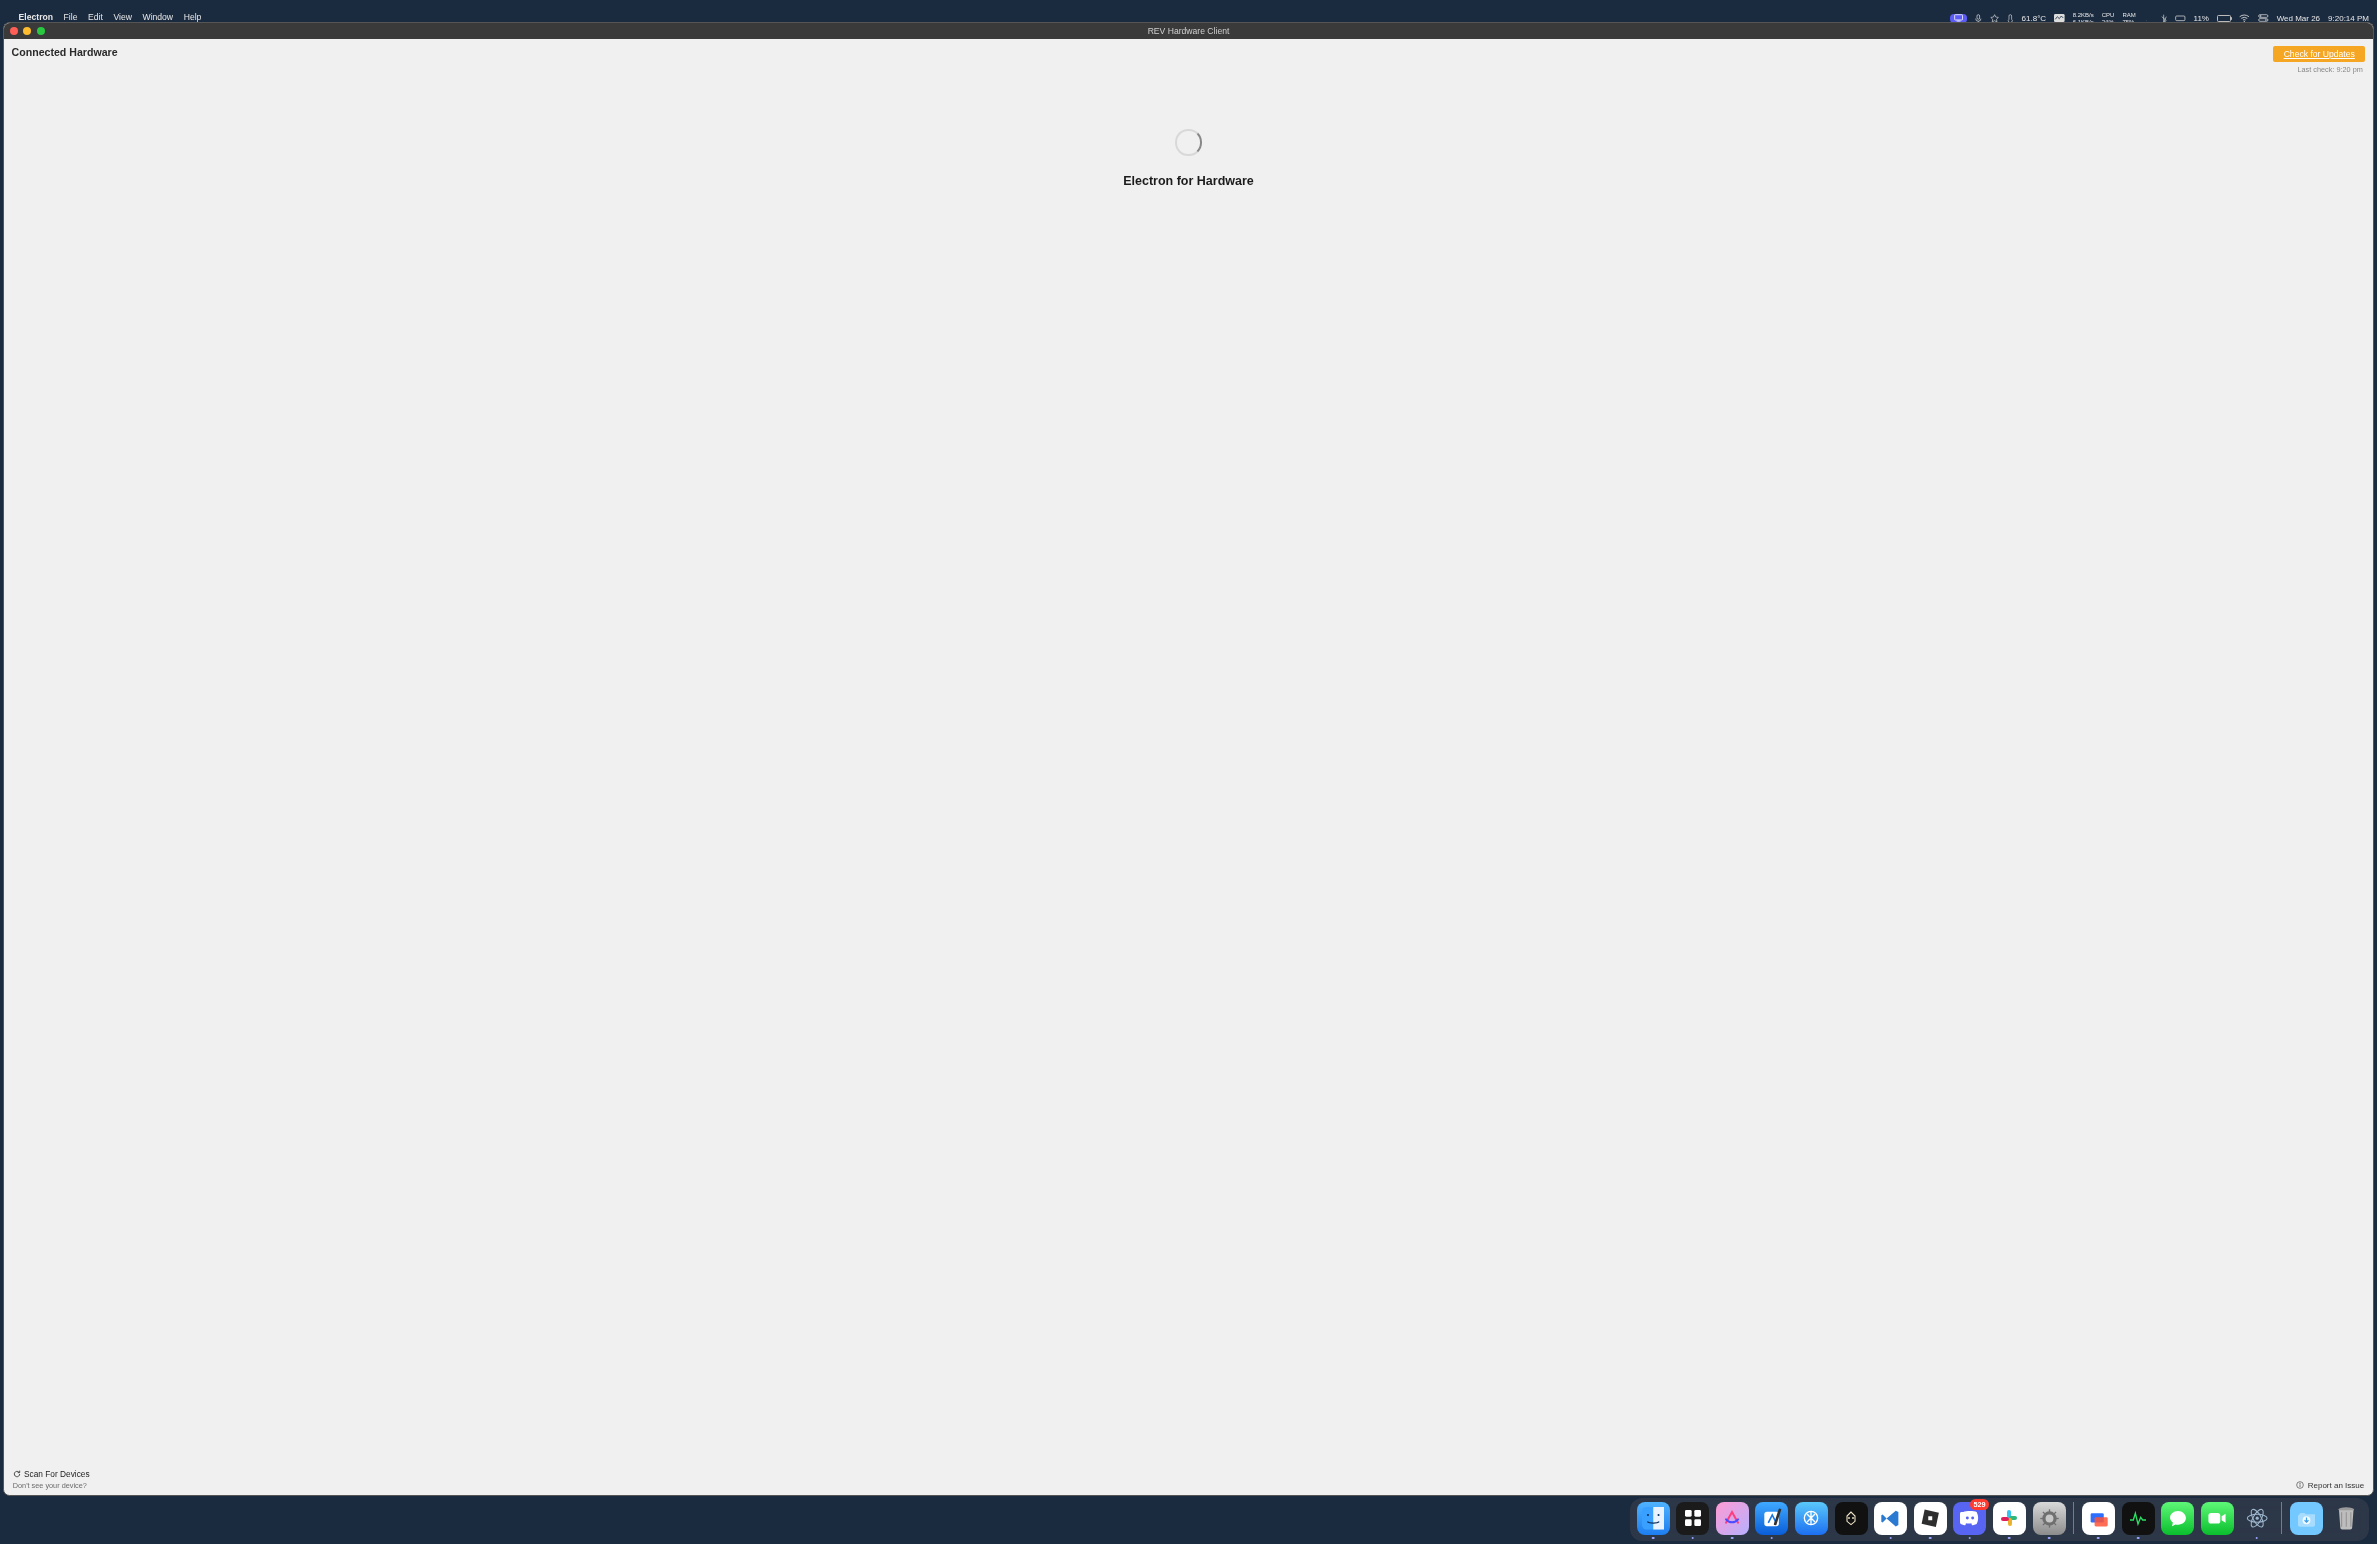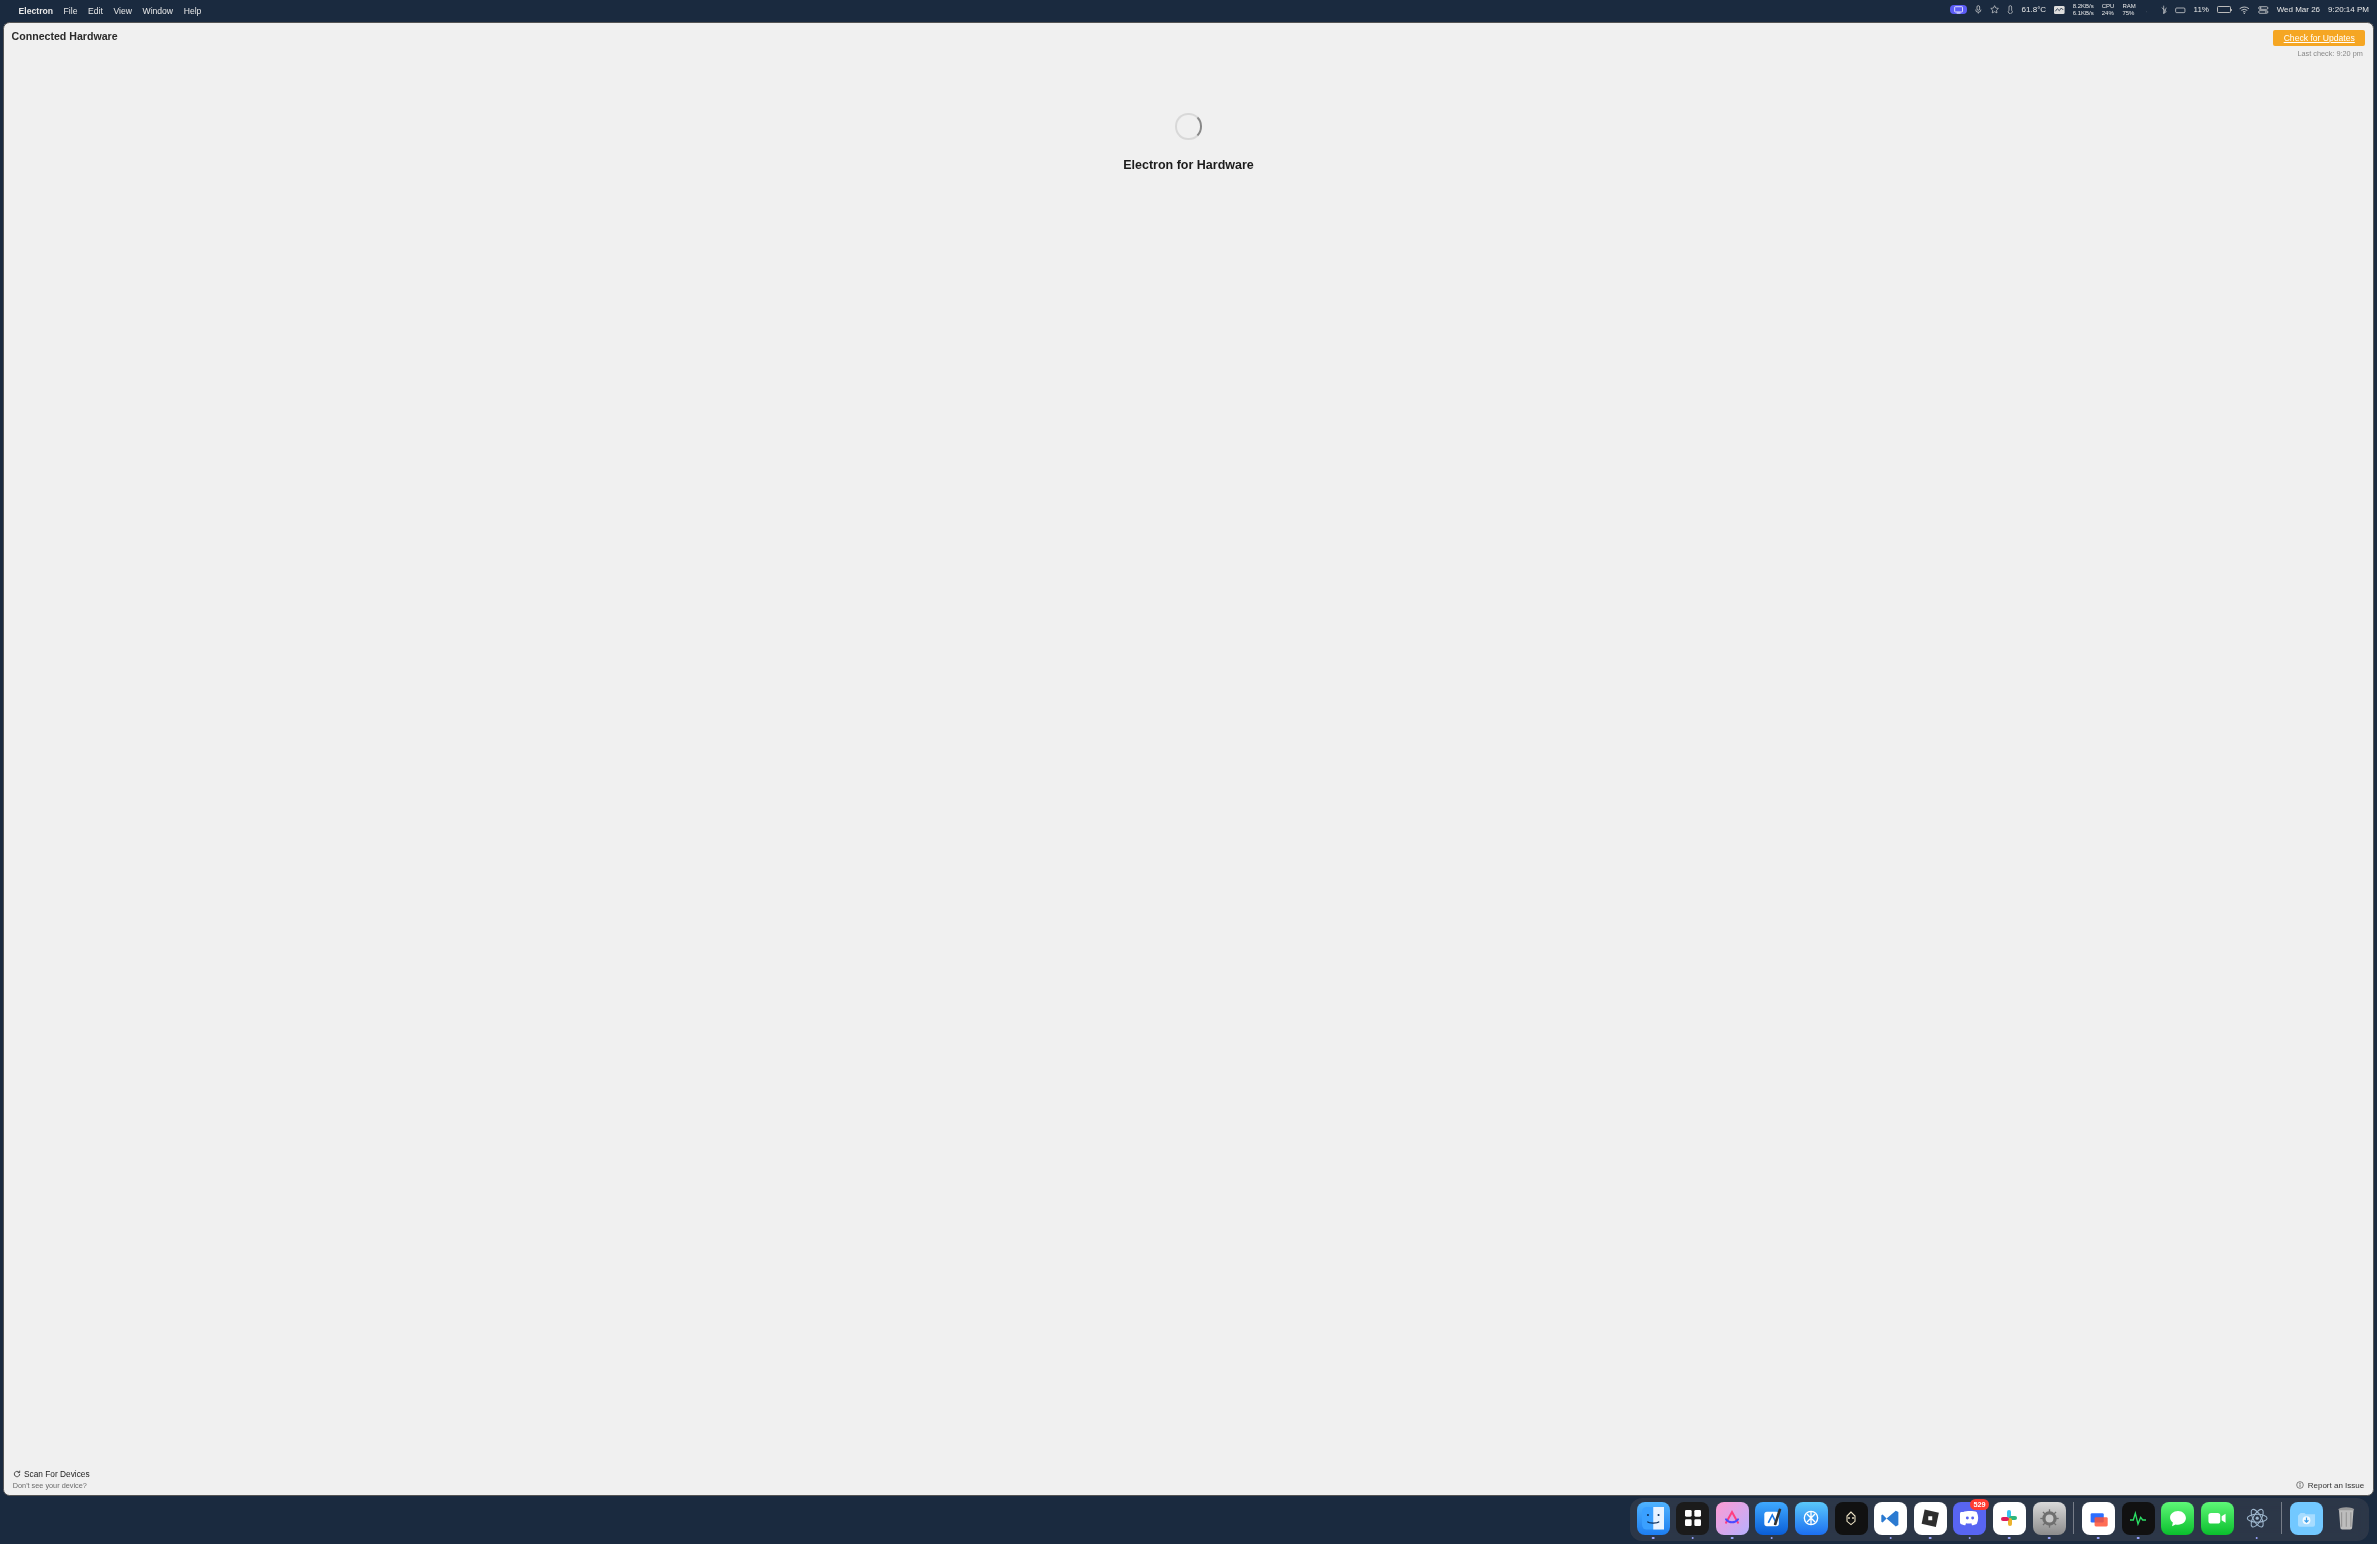--- a/index.html
+++ b/index.html
@@ -4,23 +4,23 @@
 <style>
   * { margin: 0; padding: 0; box-sizing: border-box; font-family: -apple-system, BlinkMacSystemFont, "Segoe UI", Helvetica, Arial, sans-serif; }
   html, body { width: 100%; height: 100%; background: #1a2a3f; overflow: hidden; }
 
   
   .menubar {
     height: 16px;
     background: #1a2a3f;
     color: #e8e8e8;
     display: flex;
-    align-items: flex-end;
+    align-items: flex-start;
     font-size: 8.6px;
-    padding: 0 8px;
+    padding: 12px 8px;
     justify-content: space-between;
   }
   .menubar-left { display: flex; align-items: center; gap: 10.6px; }
   .menubar-left .apple { font-size: 10px; }
   .menubar-left .appname { font-weight: 700; }
   .menubar-left span { cursor: default; }
   .menubar-right { display: flex; align-items: center; gap: 8px; font-size: 8px; }
   .menubar-right .mi { display: inline-flex; align-items: center; gap: 8px; }
   .menubar-right .active-ind {
     background: #5b5bf5; border-radius: 4px; padding: 0.7px 4px; color: #fff;
@@ -272,20 +272,28 @@
           <rect x="1" y="7" width="14" height="4" rx="2" stroke="#ddd" stroke-width="1.1" fill="none"></rect>
           <circle cx="12" cy="9" r="1.2" fill="#ddd"></circle>
         </svg>
     </span>
     <span class="mi">Wed Mar 26</span>
     <span class="mi">9:20:14 PM</span>
   </div>
 </div>
 
 <div class="window">
+  <div class="titlebar">
+    <div class="traffic">
+      <div class="dot red"></div>
+      <div class="dot yellow"></div>
+      <div class="dot green"></div>
+    </div>
+    <div class="title">REV Hardware Client</div>
+  </div>
 
 
   <div class="content-header">
     <div class="page-title">Connected Hardware</div>
     <div class="update-col">
       <button class="update-btn">Check for Updates</button>
       <div class="last-check">Last check: 9:20 pm</div>
     </div>
   </div>
 

